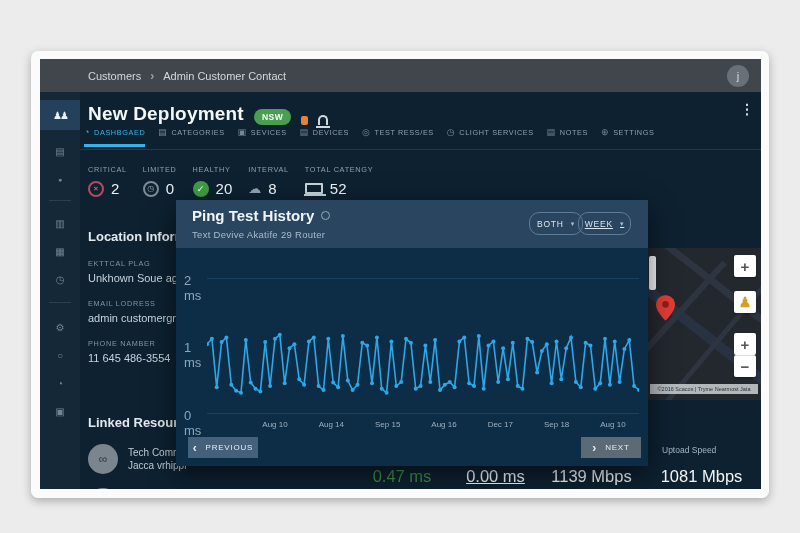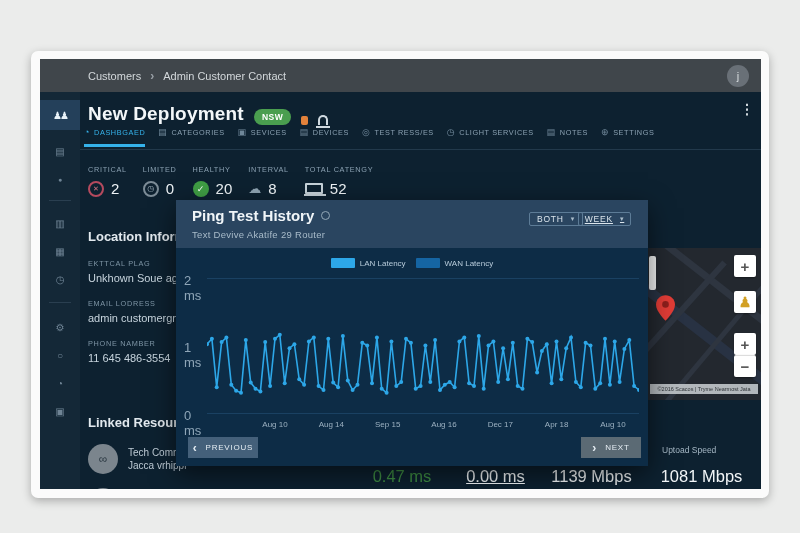--- a/index.html
+++ b/index.html
@@ -79,21 +79,21 @@
   #fv-3 { left:608px; width:107px; }
   #upload-label { position:absolute; left:622px; top:386px; font-size:8.5px; color:#a5b7c4; }
 
   
   #modal { position:absolute; left:136px; top:141px; width:472px; height:266px; background:#0d2c46; box-shadow:0 8px 24px rgba(0,0,0,.55);padding-left:16px; }
   #modal-head { position:absolute; left:0; top:0; width:472px; height:48px; background:#2a4560; }
   #modal-title-row { position:absolute; left:16px; top:7px; display:flex; align-items:center; gap:7px; }
   #modal-title { font-size:15px; font-weight:bold; color:#f0f5f8; }
   .info-circ { width:9px; height:9px; border:1.5px solid #93a8b7; border-radius:50%; }
   #modal-sub { position:absolute; left:16px; top:29px; font-size:9.5px; color:#a9bcca; letter-spacing:.3px; }
-  .filter-btn { position:absolute; top:12px; height:14px; border:1px solid #5d7c97; border-radius:2px; display:flex; align-items:center; justify-content:center; gap:7px; font-size:8.5px; letter-spacing:.8px; color:#dbe5ec; }
+  .filter-btn { position:absolute; top:12px; height:23px; border:1px solid #5d7c97; border-radius:10px; display:flex; align-items:center; justify-content:center; gap:7px; font-size:8.5px; letter-spacing:.8px; color:#dbe5ec; }
   .filter-btn .caret { font-size:7px; color:#a9bcca; }
   #f-both { left:353px; width:54px; }
   #f-week { left:402px; width:53px;text-decoration:underline; }
 
   #legend { position:absolute; left:0; top:58px; width:472px; display:flex; justify-content:center; gap:10px; align-items:center; }
   .leg-item { display:flex; align-items:center; gap:5px; font-size:8px; color:#b7cbda; }
   .leg-swatch { width:24px; height:10px; border-radius:1px; }
 
   #plot { position:absolute; left:31px; top:78px; width:432px; height:135px; }
   .gridline { position:absolute; left:0; width:432px; border-top:1px solid #1a4162; }
@@ -282,30 +282,20 @@
       <div id="f-both" class="filter-btn">
         <span>BOTH</span>
             <span class="caret">▾</span>
       </div>
       <div id="f-week" class="filter-btn">
         <span>WEEK</span>
             <span class="caret">▾</span>
       </div>
     </div>
 
-    <div id="legend">
-      <div class="leg-item">
-            <span class="leg-swatch" style="background: rgb(45, 167, 232);"></span>
-            <span>LAN Latency</span>
-          </div>
-      <div class="leg-item">
-            <span class="leg-swatch" style="background: rgb(21, 101, 163);"></span>
-            <span>WAN Latency</span>
-          </div>
-    </div>
 
     <span class="ytick" style="top:73px;">2 ms</span>
     <span class="ytick" style="top:140px;">1 ms</span>
     <span class="ytick" style="top:208px;">0 ms</span>
 
     <div id="plot">
       <div class="gridline" style="top:0;"></div>
       <div class="gridline" style="top:135px;"></div>
       <svg id="latency-svg" width="432" height="135" viewBox="0 0 432 135">
             <polyline points="0.0,66.2 4.9,60.8 9.7,109.3 14.6,64.1 19.4,59.4 24.3,106.7 29.1,112.7 34.0,114.8 38.8,62.1 43.7,104.6 48.5,110.7 53.4,113.4 58.2,64.1 63.1,108.0 68.0,60.8 72.8,56.7 77.7,105.3 82.5,70.2 87.4,66.2 92.2,101.3 97.1,106.7 101.9,63.5 106.8,59.4 111.6,108.0 116.5,112.0 121.3,60.8 126.2,104.6 131.1,109.3 135.9,58.1 140.8,102.6 145.6,112.0 150.5,106.7 155.3,64.8 160.2,67.5 165.0,105.3 169.9,59.4 174.7,110.7 179.6,114.8 184.4,63.5 189.3,108.0 194.2,104.0 199.0,60.8 203.9,64.8 208.7,110.7 213.6,108.0 218.4,67.5 223.3,104.0 228.1,62.1 233.0,112.0 237.8,106.7 242.7,104.0 247.6,109.3 252.4,63.5 257.3,59.4 262.1,105.3 267.0,108.0 271.8,58.1 276.7,110.7 281.5,67.5 286.4,63.5 291.2,104.0 296.1,70.2 300.9,101.3 305.8,64.8 310.7,108.0 315.5,110.7 320.4,60.8 325.2,64.1 330.1,94.5 334.9,72.9 339.8,66.2 344.6,105.3 349.5,63.5 354.3,101.3 359.2,70.2 364.0,59.4 368.9,104.0 373.8,109.3 378.6,64.8 383.5,67.5 388.3,110.7 393.2,105.3 398.0,60.8 402.9,106.7 407.7,63.5 412.6,104.0 417.4,70.9 422.3,62.1 427.1,108.0 432.0,112.0" fill="none" stroke="#2da7e8" stroke-width="1.6"></polyline>
@@ -401,21 +391,21 @@
             <circle cx="432.0" cy="112.0" r="2" fill="#2da7e8"></circle>
           </svg>
     </div>
 
     <div id="xlabels">
       <span>Aug 10</span>
       <span>Aug 14</span>
       <span>Sep 15</span>
       <span>Aug 16</span>
       <span>Dec 17</span>
-      <span>Apr 18</span>
+      <span>Sep 18</span>
       <span>Aug 10</span>
     </div>
 
     <div id="prev-btn" class="pager">
       <span class="chev">‹</span>
       <span>PREVIOUS</span>
     </div>
     <div id="next-btn" class="pager">
       <span class="chev">›</span>
       <span>NEXT</span>

